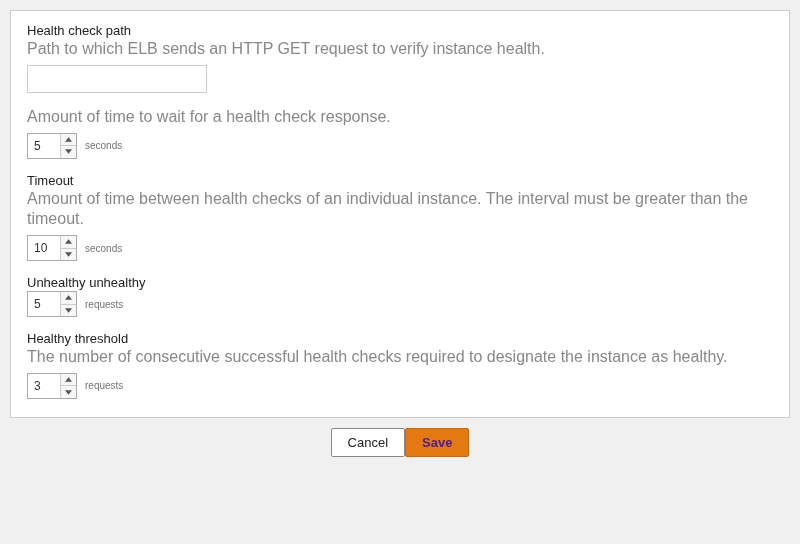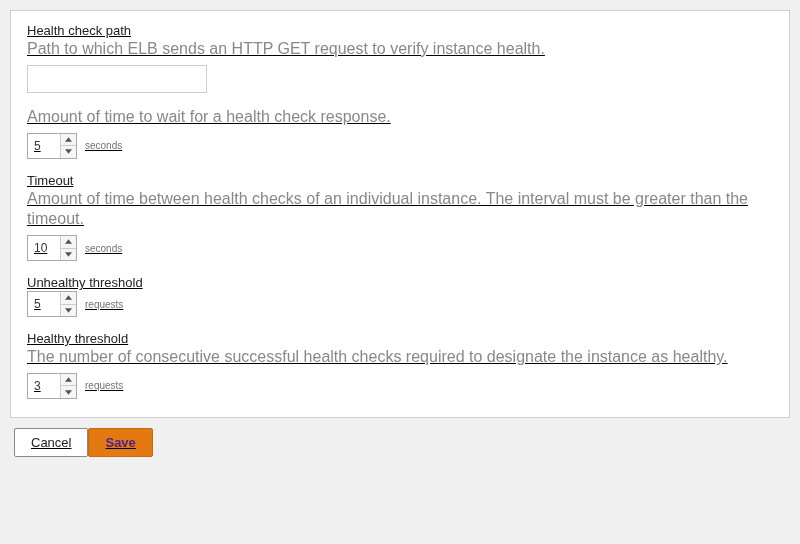--- a/index.html
+++ b/index.html
@@ -26,21 +26,20 @@
     .panel-header h2 {
       font-size: 16px;
       font-weight: bold;
       color: #222;
     }
     .panel-body {
       padding: 12px 16px 14px 16px;
     }
     .field {
       margin-bottom: 14px;
-      text-decoration: underline;
     }
     .field-label {
       font-size: 13px;
       color: #222;
       display: block;
       margin-bottom: 1px;
     }
     .field-help {
       font-size: 16px;
       color: #888;
@@ -102,24 +101,23 @@
       width: 7px;
       height: 5px;
       fill: #555;
     }
     .unit {
       font-size: 10px;
       color: #737373;
     }
     .button-row {
       display: flex;
-      justify-content: flex-start;
+      justify-content: center;
       gap: 0;
       padding: 10px 4px 4px 4px;
-      text-decoration: underline;
     }
     .btn {
       font-size: 13px;
       padding: 6px 16px;
       cursor: pointer;
       border-radius: 2px;
     }
     .btn-cancel {
       background: #fff;
       border: 1px solid #888;
@@ -183,21 +181,21 @@
                   <path d="M0 0 L4 5 L8 0 Z"></path>
                 </svg>
               </button>
           </div>
         </div>
         <span class="unit">seconds</span>
       </div>
     </div>
 
     <div class="field">
-      <span class="field-label">Unhealthy threshold</span>
+      <span class="field-label">Unhealthy unhealthy</span>
       <div class="num-row">
         <div class="num-input-wrap">
           <input type="text" class="num-input" value="5" style="">
           <div class="num-steppers">
             <button class="step-btn">
                 <svg viewBox="0 0 8 5">
                   <path d="M0 5 L4 0 L8 5 Z"></path>
                 </svg>
               </button>
             <button class="step-btn">

